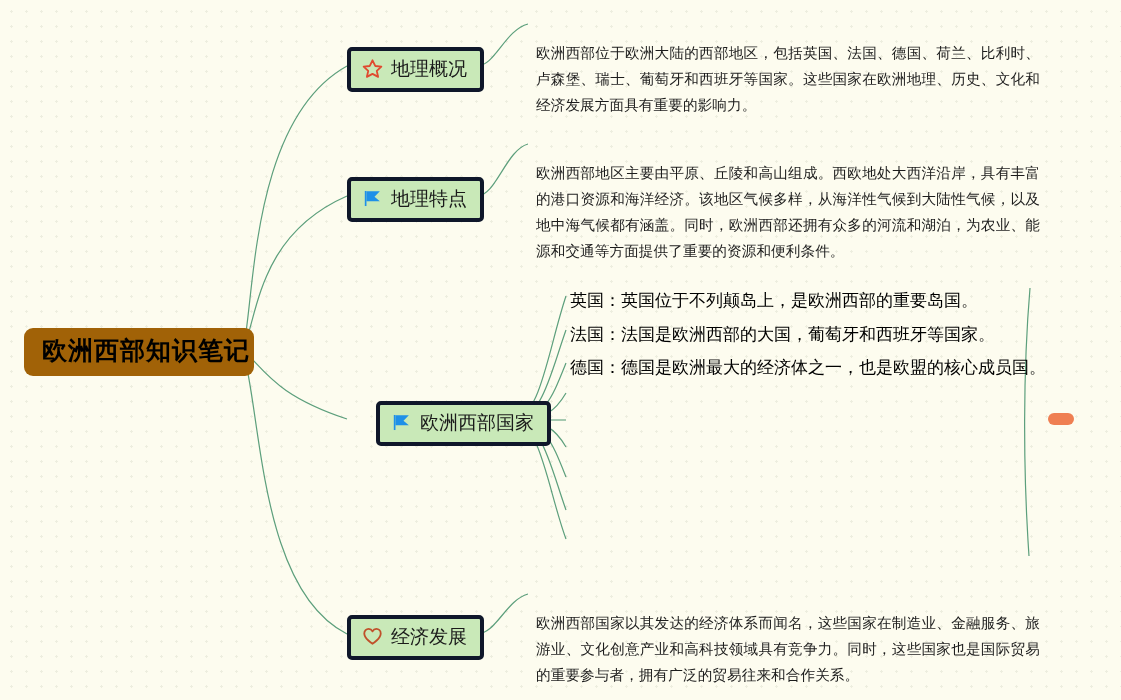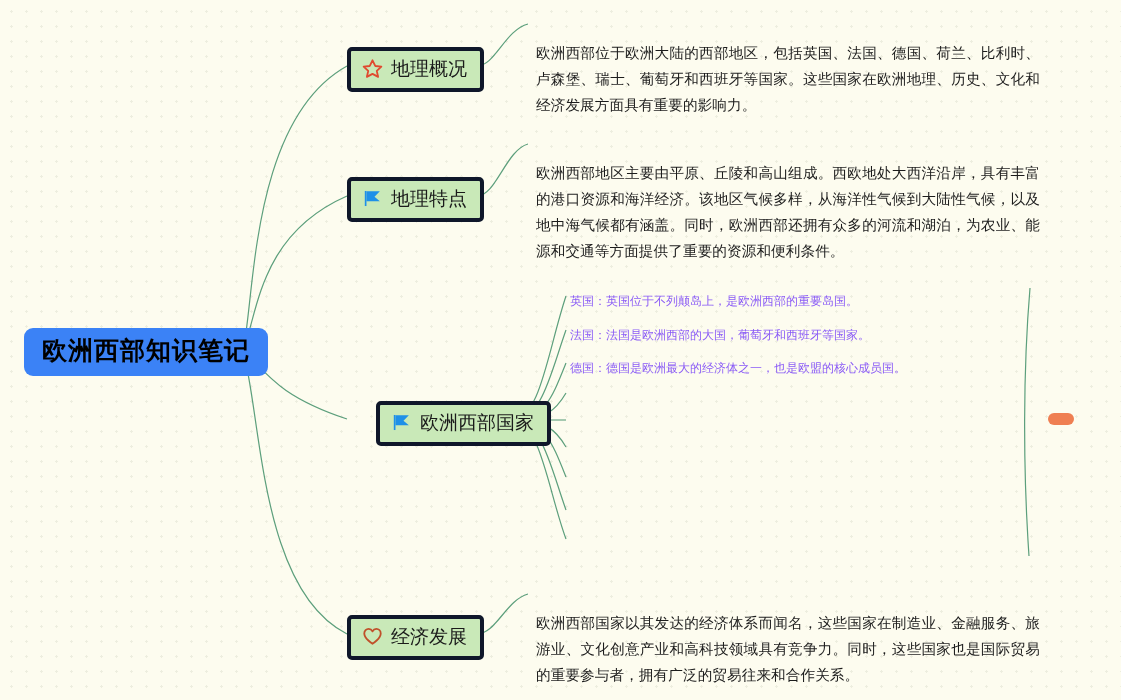--- a/index.html
+++ b/index.html
@@ -40,23 +40,23 @@
   
   .node {
     position: absolute;
     z-index: 3;
     display: flex;
     align-items: center;
     white-space: nowrap;
   }
 
   .root-node {
-    background: #3b82f6;
+    background: #a16207;
     border-radius: 9px;
-    padding: 9px 18px 11px 18px;
+    padding: 9px 4px 11px 18px;
     font-size: 25px;
     font-weight: bold;
     color: #000000;
     letter-spacing: 1px;
     line-height: 1.1;
   }
 
   .branch-node {
     background: #c9e9b8;
     border: 4px solid #0f172a;
@@ -86,23 +86,23 @@
     font-size: 14.6px;
     line-height: 26px;
     color: #1c1c1c;
     text-align: justify;
     letter-spacing: 0.1px;
   }
 
   .sub-item {
     position: absolute;
     z-index: 3;
-    font-size: 12px;
+    font-size: 17px;
     line-height: 22px;
-    color: #8b5cf6;
+    color: #000000;
     white-space: nowrap;
   }
 
   
   .pill-marker {
     position: absolute;
     z-index: 3;
     width: 26px;
     height: 12px;
     border-radius: 6px;

